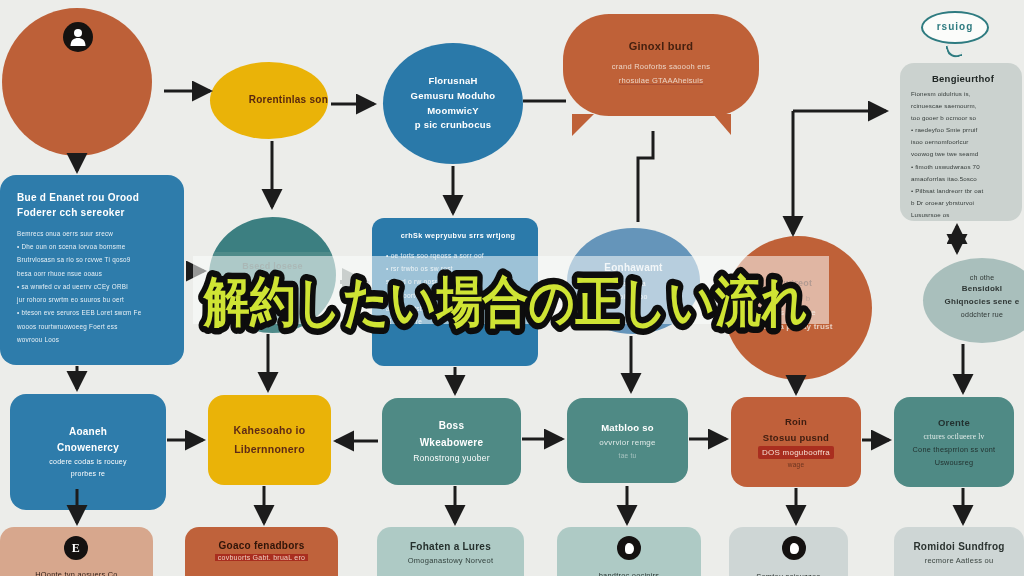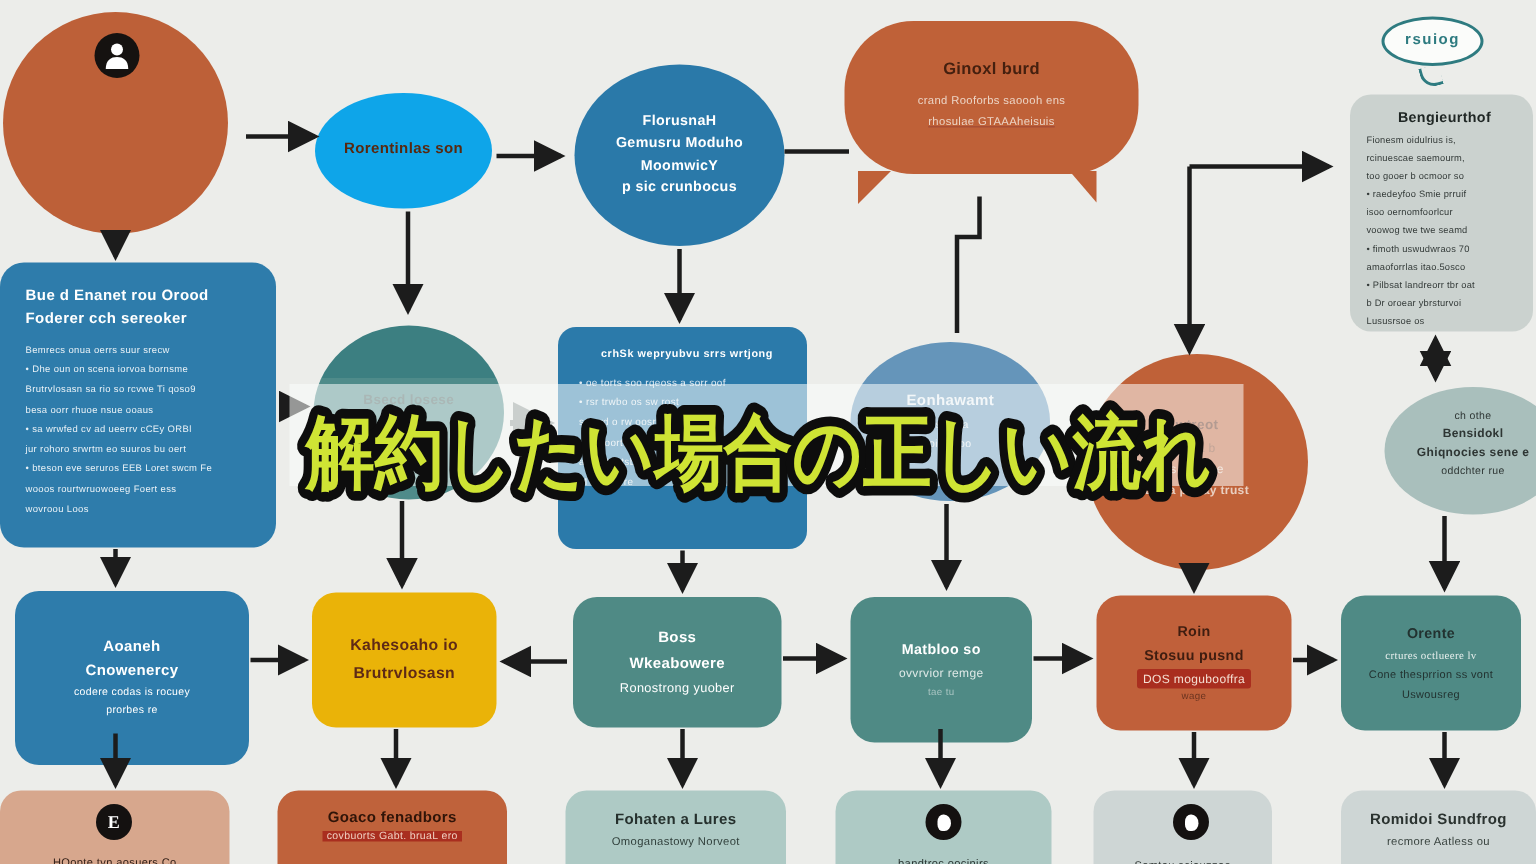--- a/index.html
+++ b/index.html
@@ -16,21 +16,21 @@
   .ln{display:block;line-height:1.25;}
   .b{font-weight:bold;}
   .lines div{line-height:1.45;}
   
   #member{left:2px;top:8px;width:150px;height:148px;background:#bd6038;}
   #member .badge{position:absolute;left:61px;top:14px;width:30px;height:30px;border-radius:50%;background:#151210;}
   #member .badge svg{position:absolute;left:6px;top:5px;}
   #member .txt{position:absolute;top:52px;width:100%;}
   #member .txt .tl div{font-size:9.5px;font-weight:bold;line-height:1.5;}
   #member .txt .sl div{font-size:6.3px;line-height:1.6;color:#f3ddd2;}
-  #retention{left:210px;top:62px;width:118px;height:77px;background:#0ea5e9;display:flex;align-items:center;justify-content:center;}
+  #retention{left:210px;top:62px;width:118px;height:77px;background:#eab308;display:flex;align-items:center;justify-content:flex-end;}
   #retention .ln{font-size:10px;font-weight:bold;color:#58280f;}
   #flowcircle{left:383px;top:43px;width:140px;height:121px;background:#2a79a9;display:flex;align-items:center;justify-content:center;}
   #flowcircle .lines div{font-size:9.5px;font-weight:bold;line-height:1.55;}
   #bubble{left:563px;top:14px;width:196px;height:102px;background:#bf6138;border-radius:46px;}
   #bubble::before{content:'';position:absolute;left:9px;bottom:-20px;width:0;height:0;
     border-top:22px solid #bf6138;border-right:22px solid transparent;}
   #bubble::after{content:'';position:absolute;right:28px;bottom:-19px;width:0;height:0;
     border-top:21px solid #bf6138;border-left:18px solid transparent;}
   #bubble .t{margin-top:26px;font-size:11px;font-weight:bold;color:#45200f;}
   #bubble .lines{margin-top:8px;}
@@ -68,21 +68,21 @@
   
   .r3{display:flex;flex-direction:column;align-items:center;justify-content:center;}
   #r3blue{left:10px;top:394px;width:156px;height:116px;background:#2e7cab;}
   #r3blue .ln{font-size:7px;line-height:1.7;}
   #r3blue .ln.b{font-size:10px;line-height:1.6;}
   #r3orange1{left:208px;top:395px;width:123px;height:90px;background:#eab308;color:#5e2a16;}
   #r3orange1 .ln{font-size:10.5px;font-weight:bold;line-height:1.8;}
   #r3teal1{left:382px;top:398px;width:139px;height:87px;background:#4f8a85;}
   #r3teal1 .ln{font-size:8.5px;line-height:1.7;}
   #r3teal1 .ln.b{font-size:10px;}
-  #r3teal2{left:567px;top:398px;width:121px;height:97px;background:#4f8a85;}
+  #r3teal2{left:567px;top:398px;width:121px;height:85px;background:#4f8a85;}
   #r3teal2 .ln{font-size:8px;line-height:1.8;color:#dfe9e7;}
   #r3teal2 .ln.b{font-size:9.5px;color:#fff;}
   #r3teal2 .ln.faint{font-size:6.5px;color:rgba(222,232,230,.6);}
   #r3orange2{left:731px;top:397px;width:130px;height:90px;background:#c0603a;color:#3f1d10;}
   #r3orange2 .ln{font-size:8px;line-height:1.7;}
   #r3orange2 .ln.b{font-size:9.5px;}
   #r3orange2 .ln.hl{background:#a92e1f;color:#f5ded2;padding:0 4px;border-radius:2px;}
   #r3orange2 .ln.small{font-size:6.5px;color:#6b3420;}
   #r3teal3{left:894px;top:397px;width:120px;height:90px;background:#4f8a85;color:#223230;}
   #r3teal3 .ln{font-size:7.3px;line-height:1.75;}
@@ -241,21 +241,21 @@
   </div>
 
   <div class="node box r3" id="r3blue">
     <span class="ln b">Aoaneh</span>
     <span class="ln b">Cnowenercy</span>
     <span class="ln">codere codas is rocuey</span>
     <span class="ln">prorbes re</span>
   </div>
   <div class="node box r3" id="r3orange1">
     <span class="ln">Kahesoaho io</span>
-    <span class="ln">Brutrvlosasn</span>
+    <span class="ln">Libernnonero</span>
   </div>
   <div class="node box r3" id="r3teal1">
     <span class="ln b">Boss</span>
     <span class="ln b">Wkeabowere</span>
     <span class="ln">Ronostrong yuober</span>
   </div>
   <div class="node box r3" id="r3teal2">
     <span class="ln b">Matbloo so</span>
     <span class="ln">ovvrvior remge</span>
     <span class="ln faint">tae tu</span>

